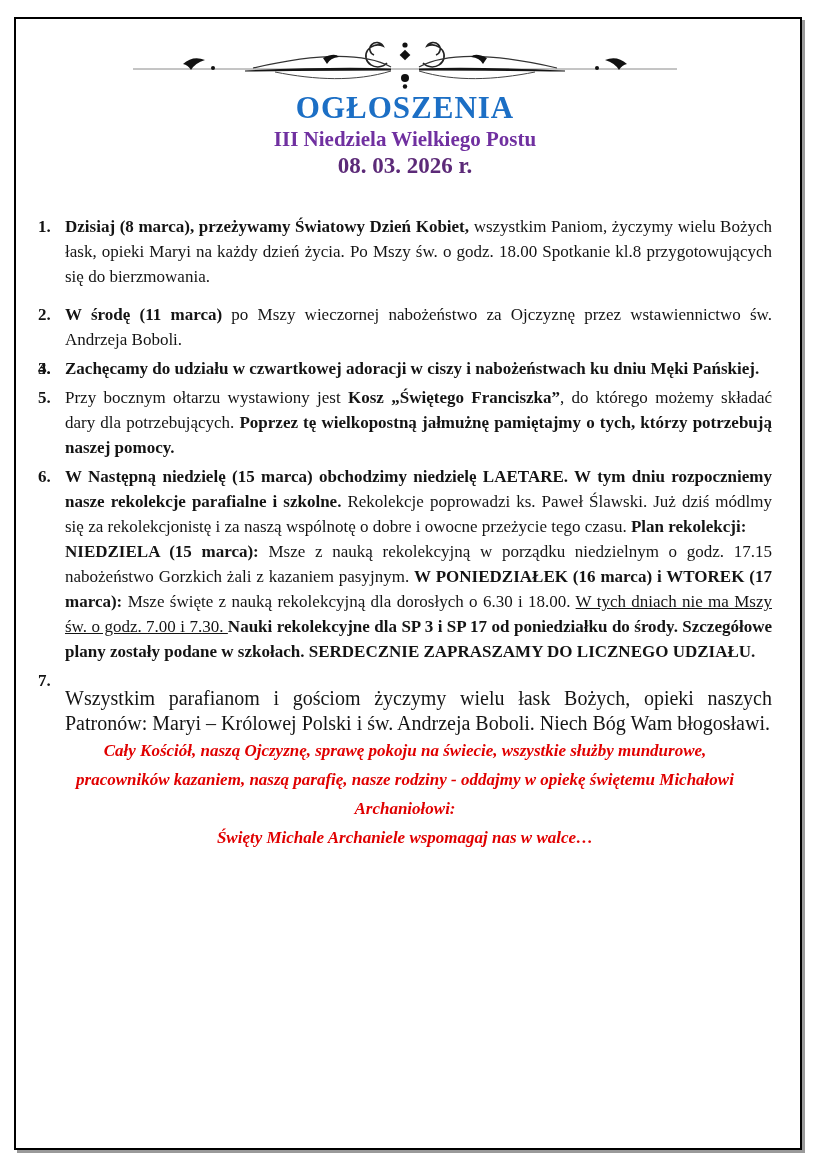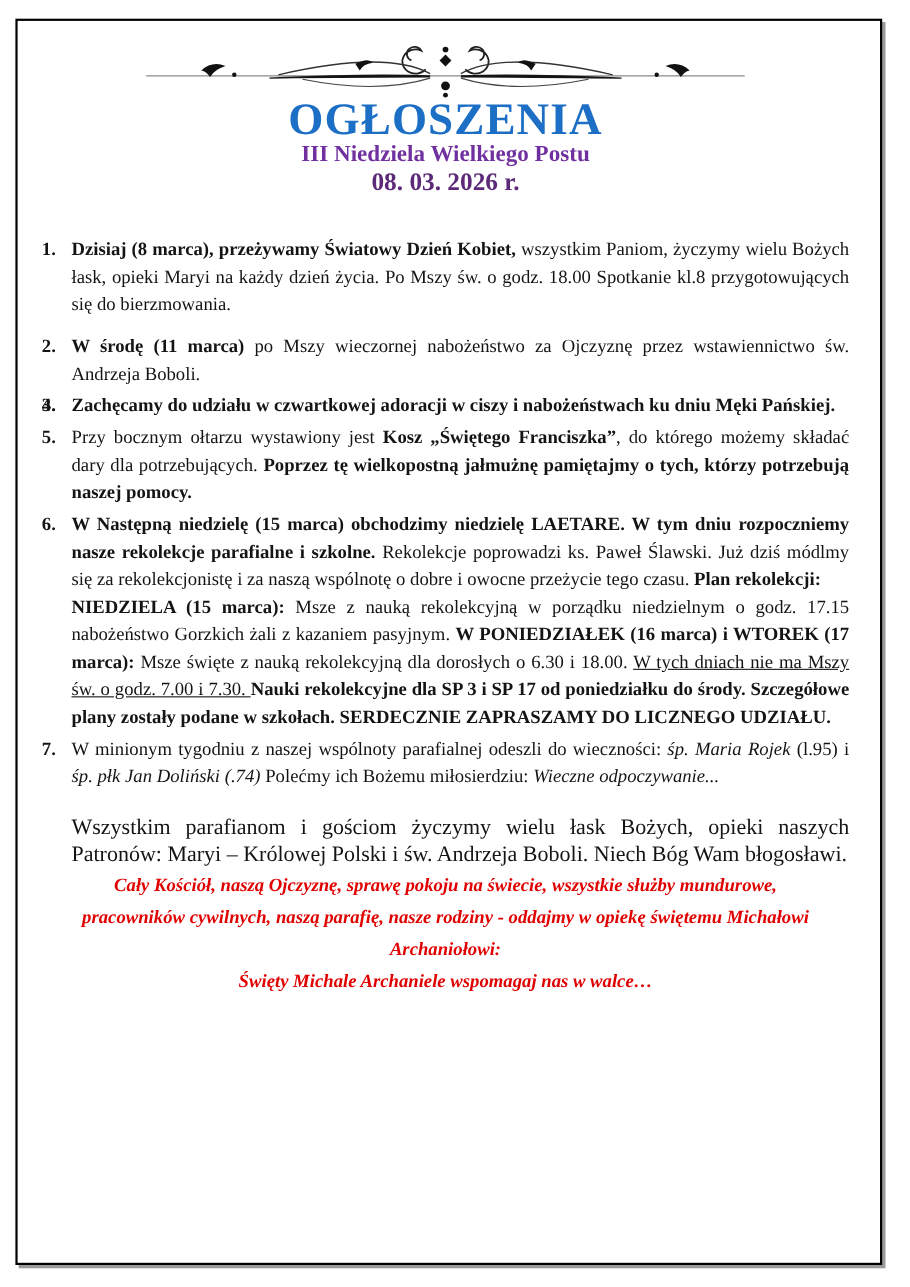--- a/index.html
+++ b/index.html
@@ -31,21 +31,21 @@
     left:38px;top:34px;
     width:734px;
   }
   .ornament-wrap{
     text-align:center;
     margin:4px 0 2px 0;
     height:52px;
   }
   .doc-header{text-align:center;}
   .doc-title{
-    font-size:41px;
+    font-size:31px;
     font-weight:bold;
     letter-spacing:1px;
     color:var(--c-title);
     line-height:32px;
     font-family:Liberation Serif, serif;
   }
   .doc-subtitle{
     font-size:21px;
     font-weight:bold;
     color:var(--c-subtitle);
@@ -137,25 +137,25 @@
     <div class="doc-date">08. 03. 2026 r.</div>
   </div>
 
   <div class="announcements" id="announcements">
       <div class="item"><span class="num">1.</span><span><b>Dzisiaj (8 marca), przeżywamy Światowy Dzień Kobiet, </b><span>wszystkim Paniom, życzymy wielu Bożych łask, opieki Maryi na każdy dzień życia. Po Mszy św. o godz. 18.00 Spotkanie kl.8 przygotowujących się do bierzmowania.</span></span></div>
       <div class="item"><span class="num">2.</span><span><b>W środę (11 marca) </b><span>po Mszy wieczornej nabożeństwo za Ojczyznę przez wstawiennictwo św. Andrzeja Boboli.</span></span></div>
       <div class="item"><span class="num">3.</span></div>
       <div class="item"><span class="num">4.</span><span><b>Zachęcamy do udziału w czwartkowej adoracji w ciszy i nabożeństwach ku dniu Męki Pańskiej.</b></span></div>
       <div class="item"><span class="num">5.</span><span><span>Przy bocznym ołtarzu wystawiony jest </span><b>Kosz „Świętego Franciszka”</b><span>, do którego możemy składać dary dla potrzebujących. </span><b>Poprzez tę wielkopostną jałmużnę pamiętajmy o tych, którzy potrzebują naszej pomocy.</b></span></div>
       <div class="item"><span class="num">6.</span><span><b>W Następną niedzielę (15 marca) obchodzimy niedzielę LAETARE. W tym dniu rozpoczniemy nasze rekolekcje parafialne i szkolne. </b><span>Rekolekcje poprowadzi ks. Paweł Ślawski. Już dziś módlmy się za rekolekcjonistę i za naszą wspólnotę o dobre i owocne przeżycie tego czasu. </span><b>Plan rekolekcji:</b><br><b>NIEDZIELA (15 marca): </b><span>Msze z nauką rekolekcyjną w porządku niedzielnym o godz. 17.15 nabożeństwo Gorzkich żali z kazaniem pasyjnym. </span><b>W PONIEDZIAŁEK (16 marca) i WTOREK (17 marca): </b><span>Msze święte z nauką rekolekcyjną dla dorosłych o 6.30 i 18.00. </span><span class="u">W tych dniach nie ma Mszy św. o godz. 7.00 i 7.30. </span><b>Nauki rekolekcyjne dla SP 3 i SP 17 od poniedziałku do środy. Szczegółowe plany zostały podane w szkołach. SERDECZNIE ZAPRASZAMY DO LICZNEGO UDZIAŁU.</b></span></div>
-      <div class="item"><span class="num">7.</span><span><span>W minionym tygodniu z naszej wspólnoty parafialnej odeszli do wieczności: </span><i>śp. Maria Rojek</i><span> (l.95) i </span><i>śp. płk Jan Doliński (.74)</i><span> Polećmy ich Bożemu miłosierdziu: </span><i>Wieczne odpoczywanie...</i></span></div>
+      <div class="item"><span class="num">7.</span></div>
     </div>
 
   <div class="closing">Wszystkim parafianom i gościom życzymy wielu łask Bożych, opieki naszych Patronów: Maryi – Królowej Polski i św. Andrzeja Boboli. Niech Bóg Wam błogosławi.</div>
 
   <div class="dedication" id="dedication">
       <div>Cały Kościół, naszą Ojczyznę, sprawę pokoju na świecie, wszystkie służby mundurowe,</div>
-      <div>pracowników cywilnych, naszą parafię, nasze rodziny - oddajmy w opiekę świętemu Michałowi</div>
+      <div>pracowników kazaniem, naszą parafię, nasze rodziny - oddajmy w opiekę świętemu Michałowi</div>
       <div>Archaniołowi:</div>
       <div>Święty Michale Archaniele wspomagaj nas w walce…</div>
     </div>
 
 </div>
 
 </body></html>

